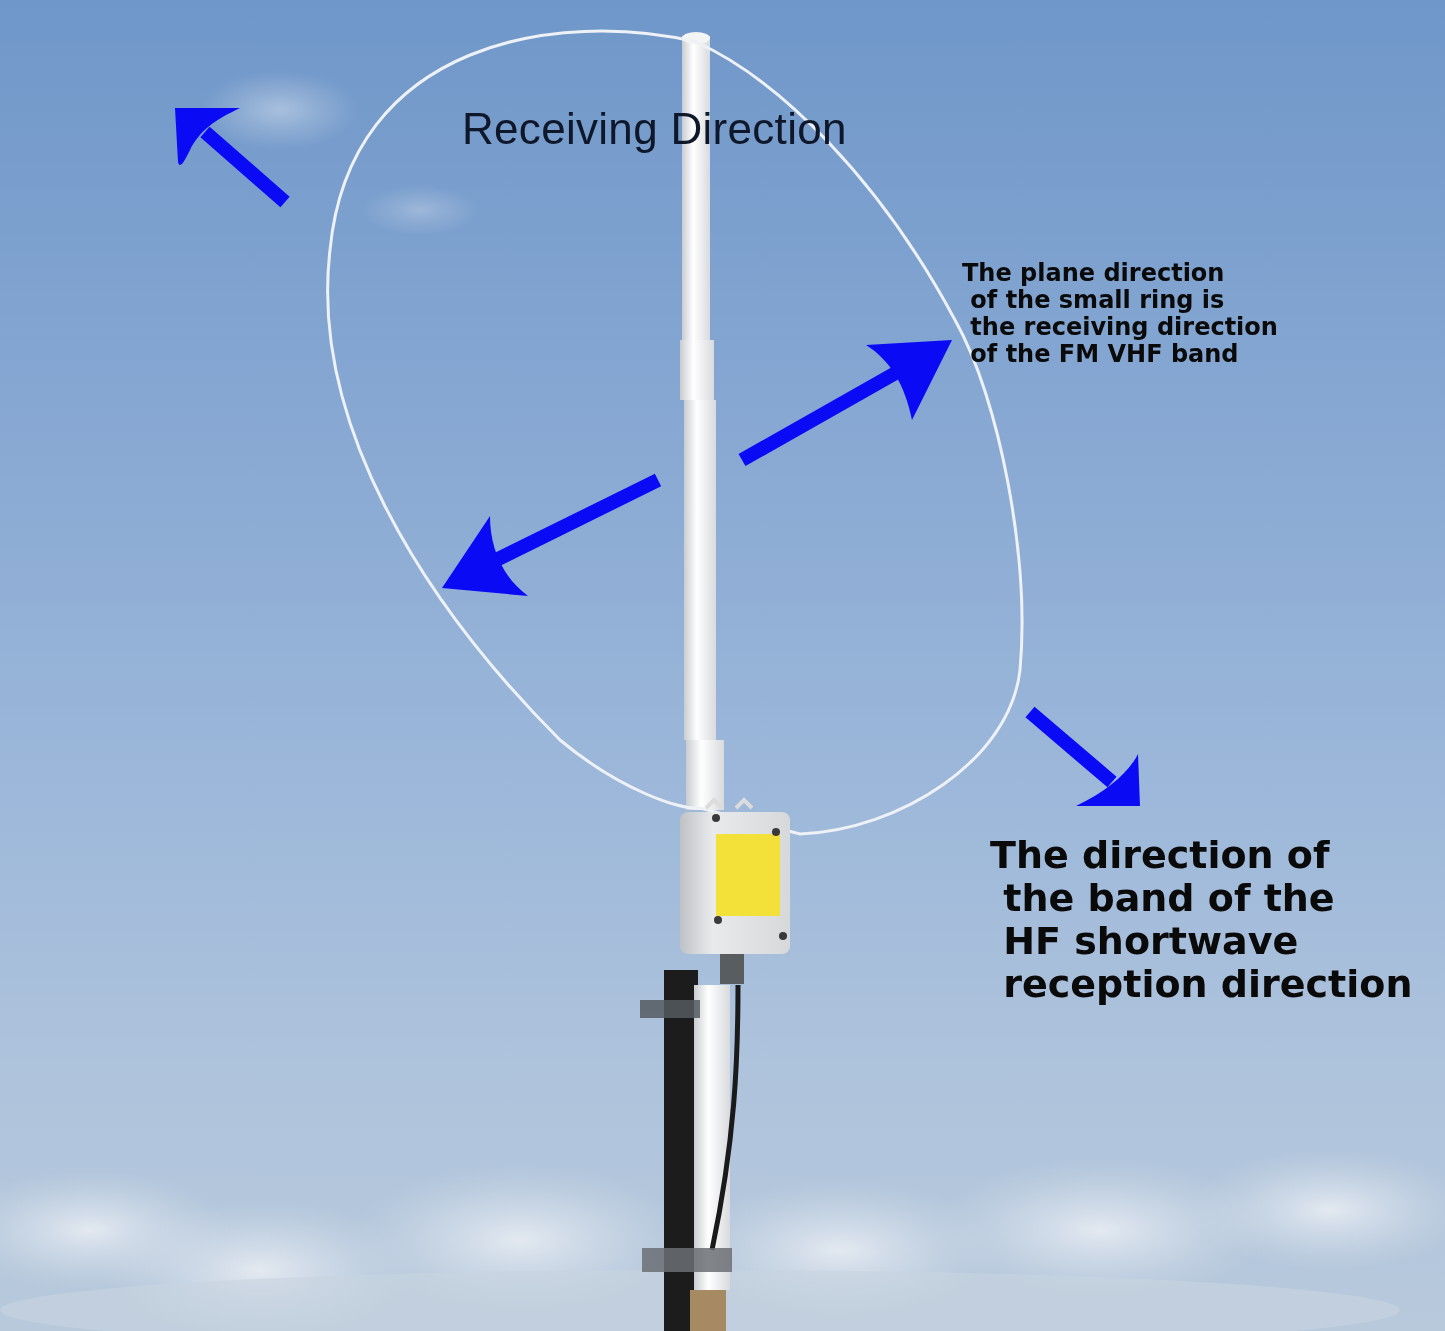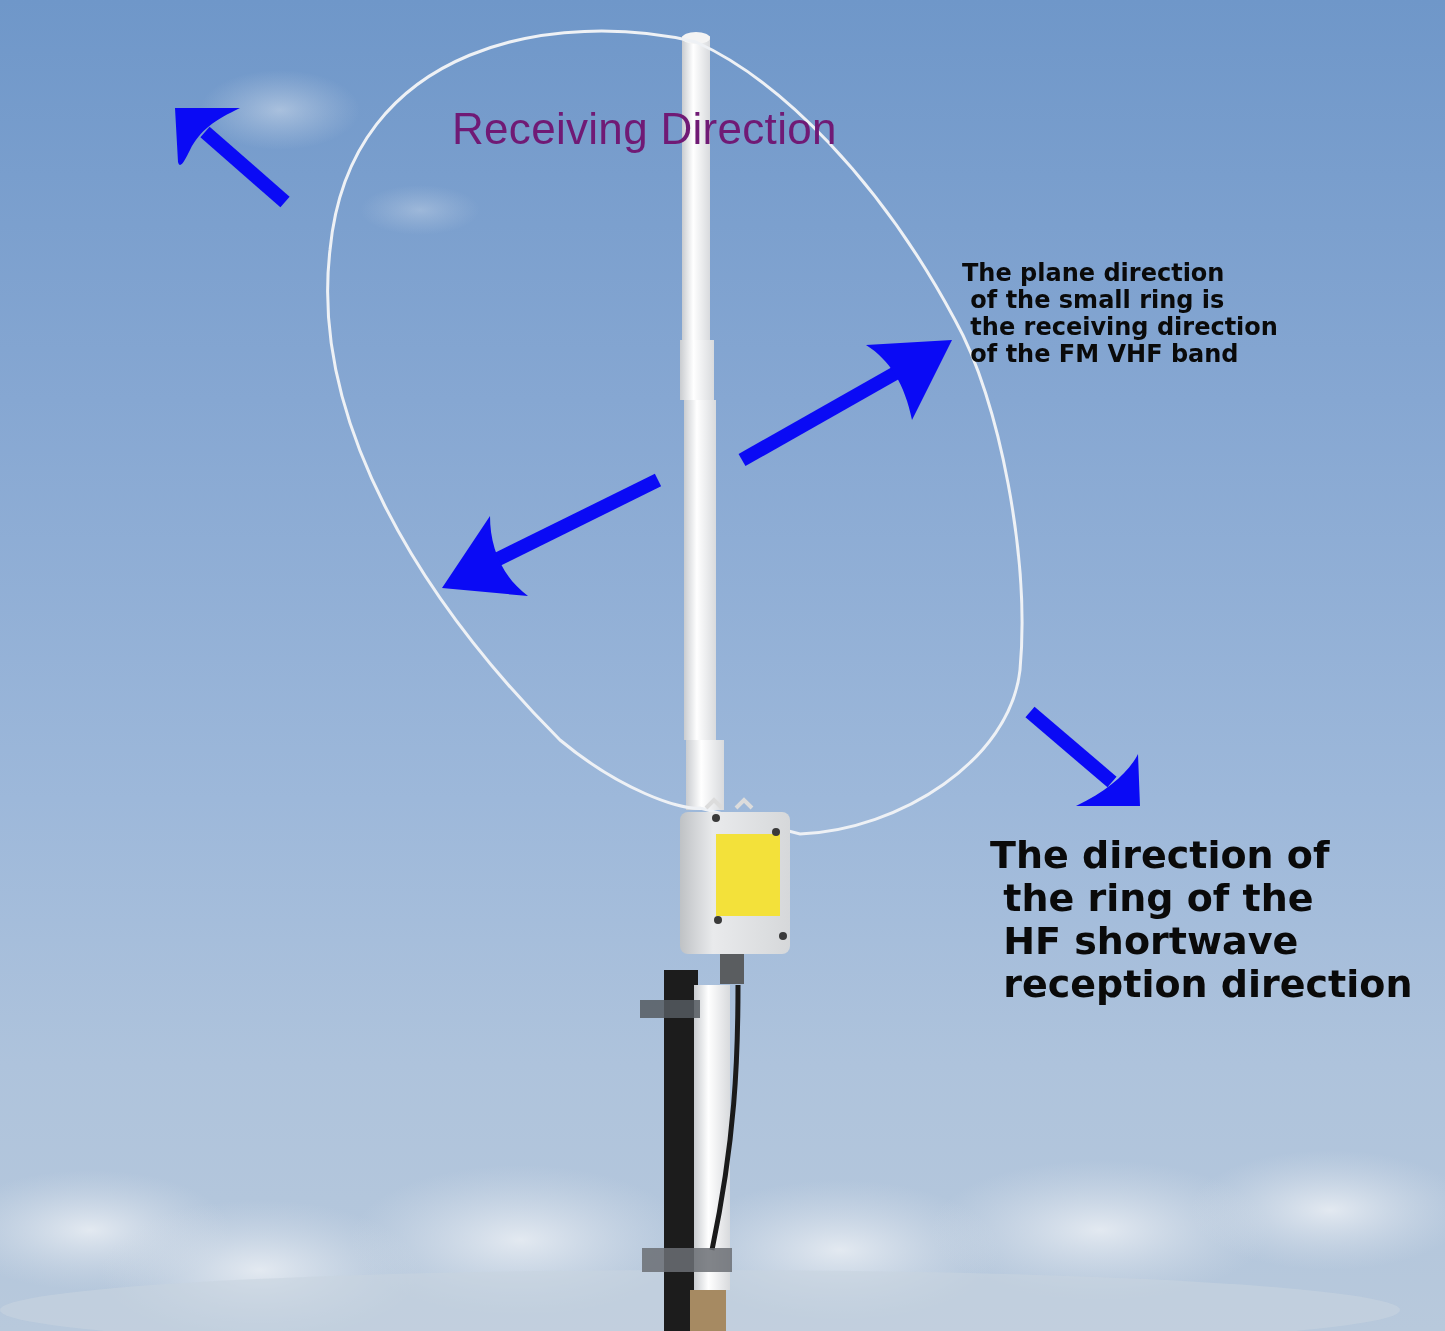--- a/index.html
+++ b/index.html
@@ -3,21 +3,21 @@
   <meta charset="utf-8">
   <style>
     html, body { margin: 0; padding: 0; }
     body {
       width: 1445px; height: 1331px; overflow: hidden; position: relative;
       background: linear-gradient(180deg, #6f97c9 0%, #86a7d2 30%, #9db8da 60%, #aec3dc 80%, #b8c9dc 100%);
       font-family: "DejaVu Sans", sans-serif;
     }
     .scene { position: absolute; inset: 0; }
     .label { position: absolute; color: #0a0a0a; font-weight: bold; line-height: 1.13; white-space: pre; }
-    .title { position: absolute; left: 452px; top: 104px; font-size: 44px; font-weight: normal; color: #701a75; font-family: "Liberation Sans", sans-serif; letter-spacing: 0.3px; }
+    .title { position: absolute; left: 462px; top: 104px; font-size: 44px; font-weight: normal; color: #0f172a; font-family: "Liberation Sans", sans-serif; letter-spacing: 0.3px; }
     .fm-label { left: 962px; top: 260px; font-size: 24px; }
     .hf-label { left: 990px; top: 834px; font-size: 38px; }
   </style>
 </head>
 <body>
 
 <svg class="scene" width="1445" height="1331" viewBox="0 0 1445 1331">
   <defs>
     <radialGradient id="cloud" cx="50%" cy="50%" r="50%">
       <stop offset="0%" stop-color="#e8edf3" stop-opacity="0.9"></stop>
@@ -96,15 +96,15 @@
     </g>
   </g>
 </svg>
 
 <div class="title">Receiving Direction</div>
 <div class="label fm-label">The plane direction
  of the small ring is
  the receiving direction
  of the FM VHF band</div>
 <div class="label hf-label">The direction of
- the ring of the
+ the band of the
  HF shortwave
  reception direction</div>
 
 </body></html>

